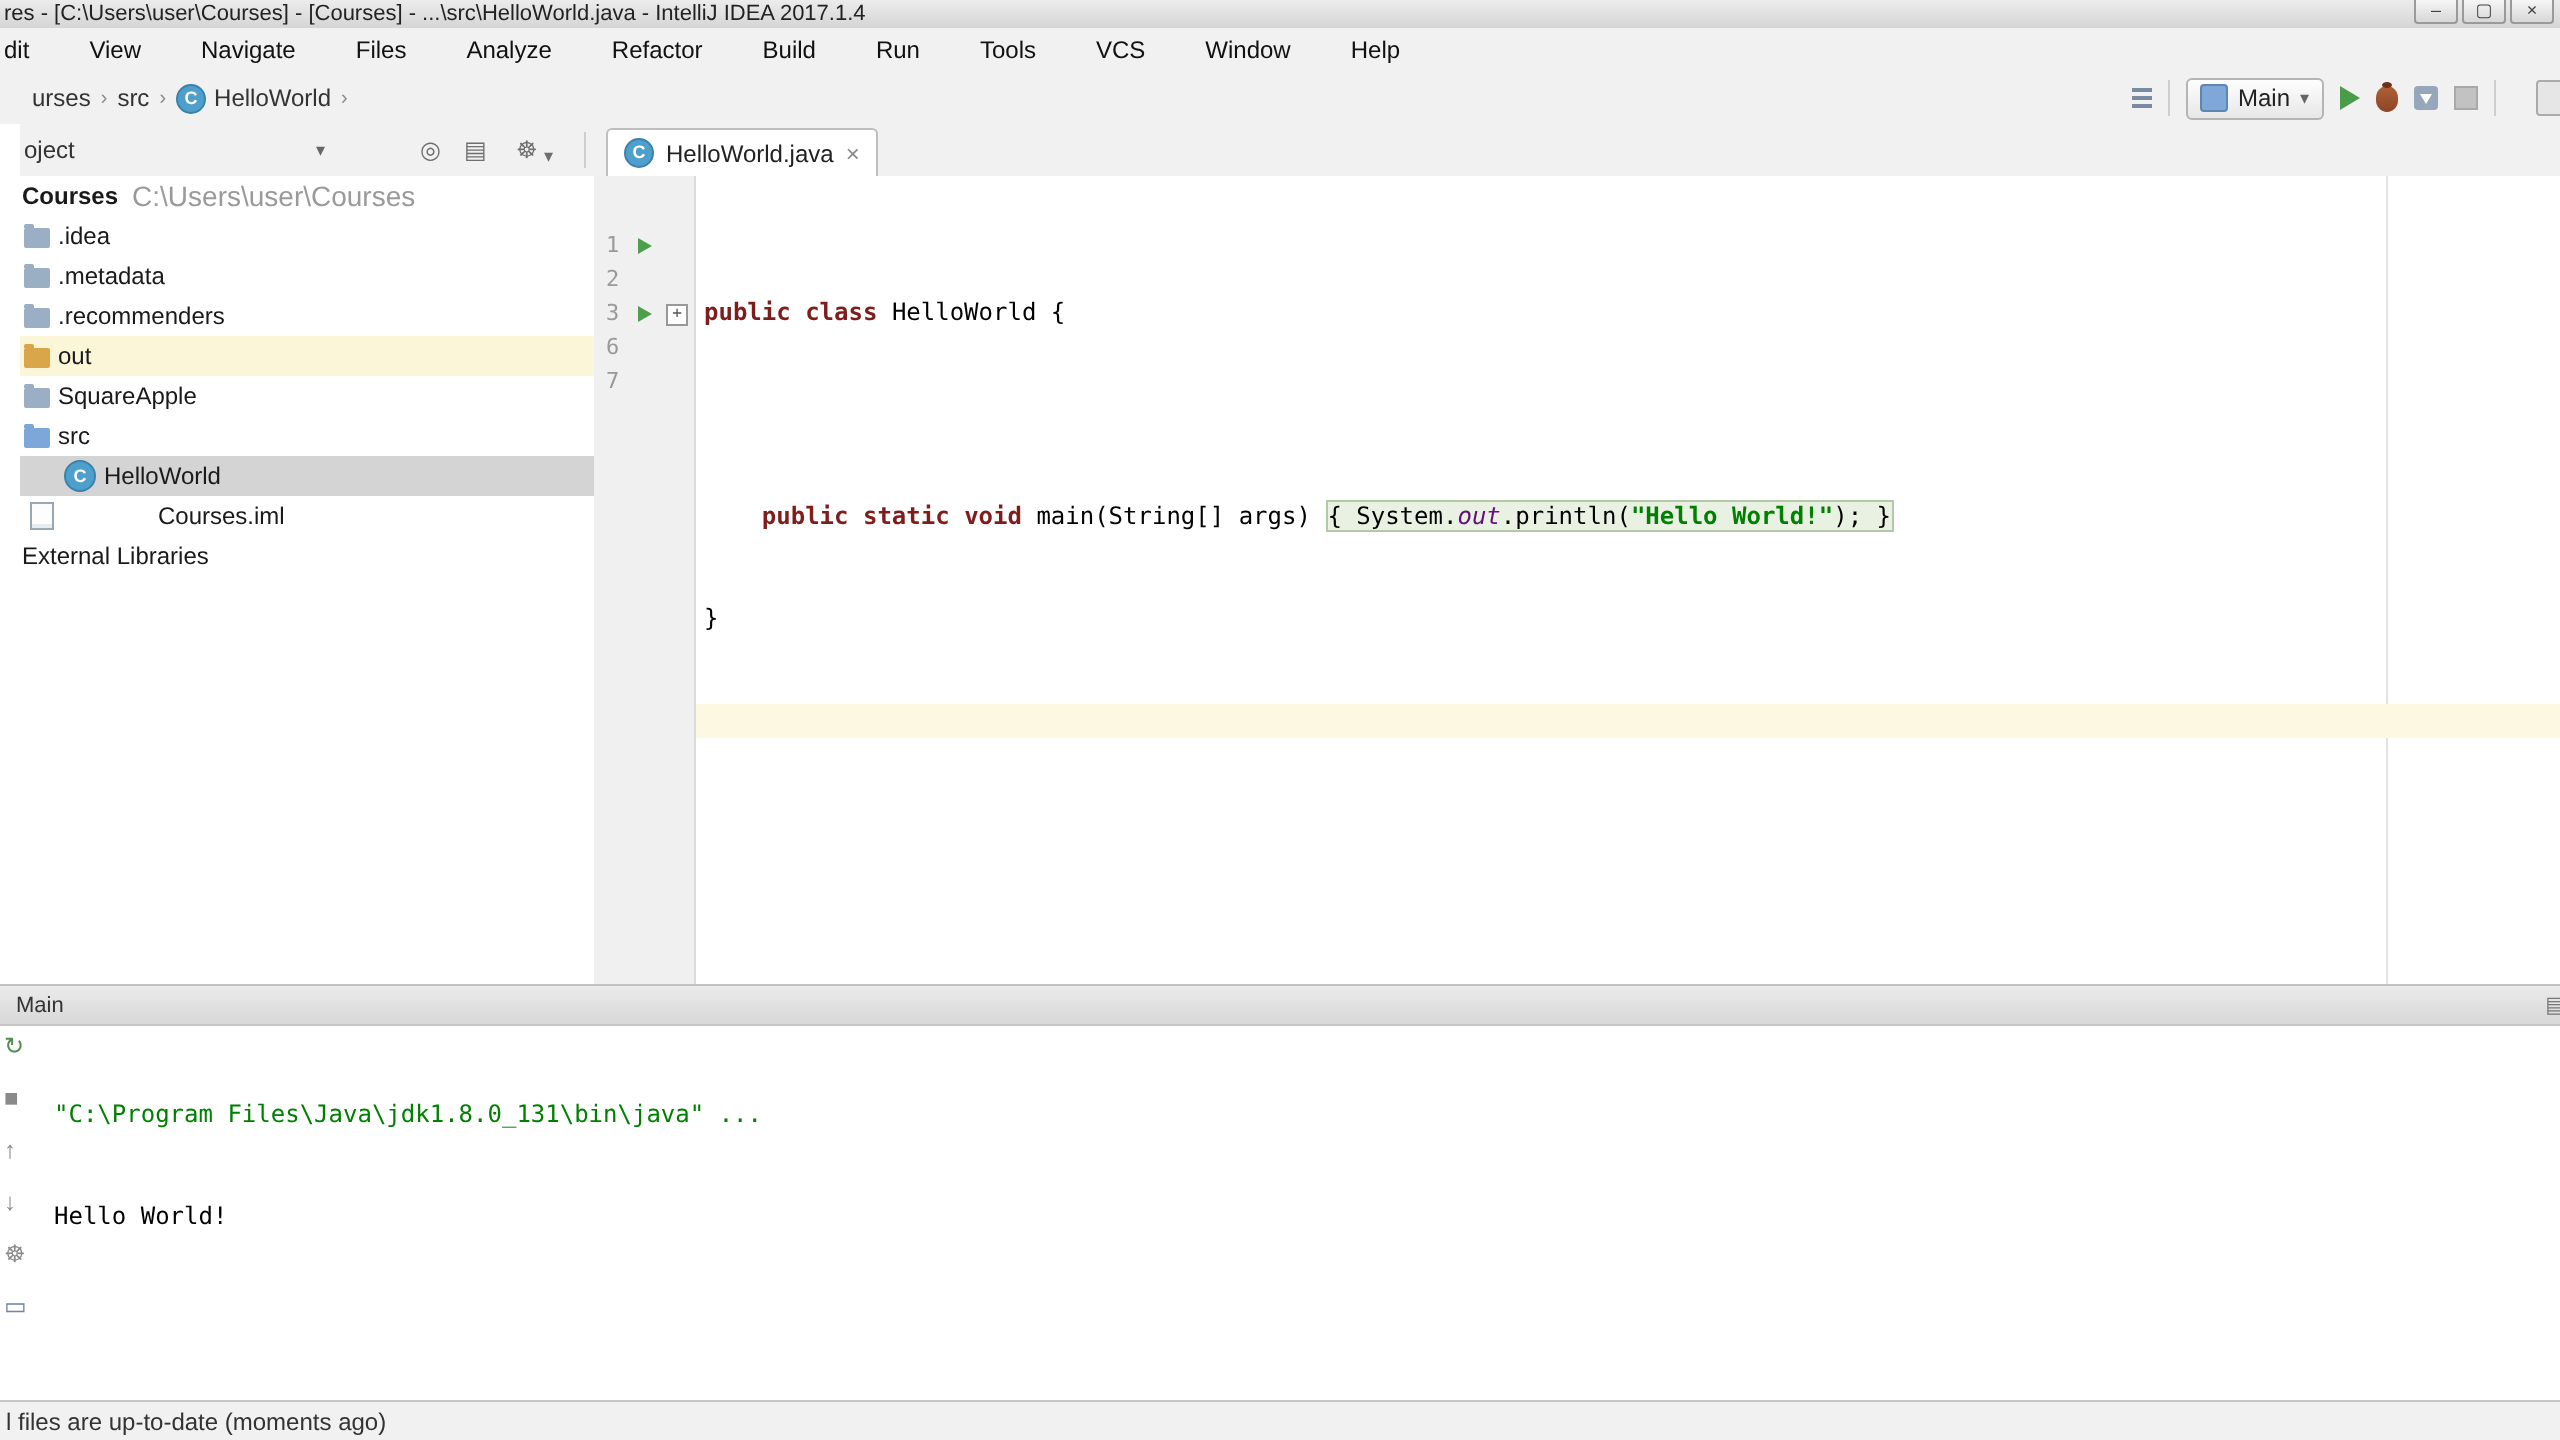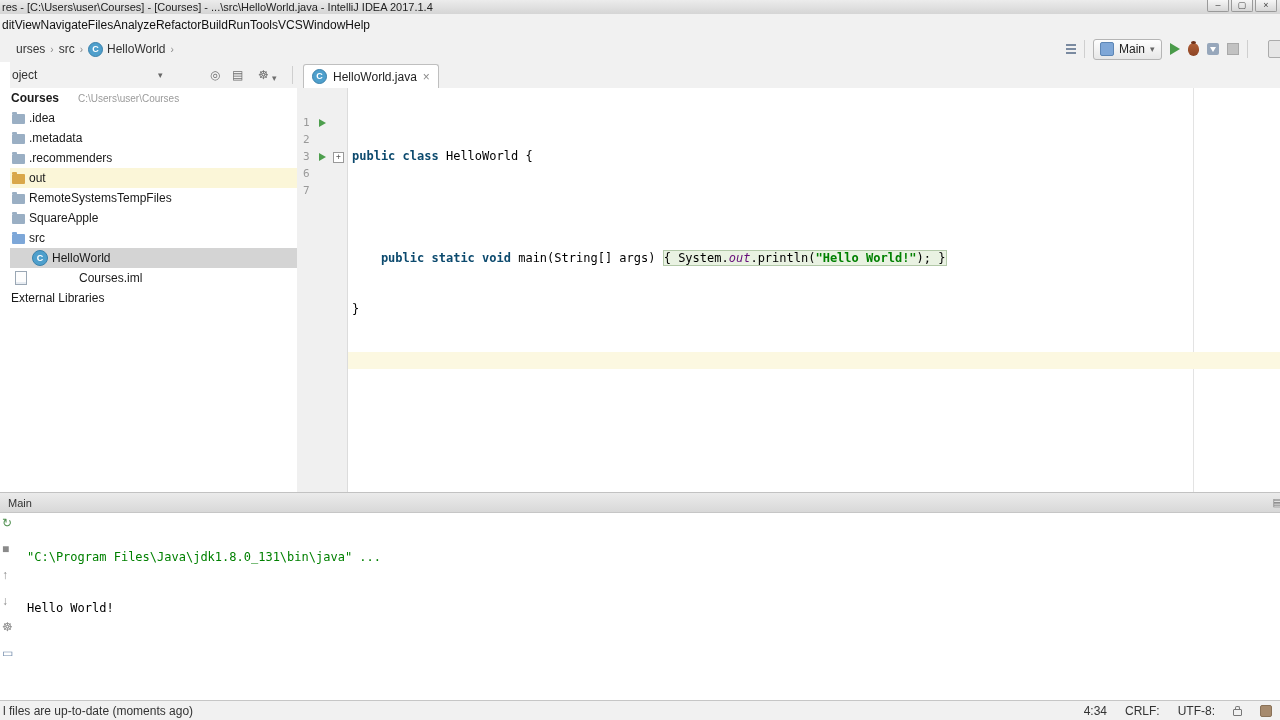--- a/index.html
+++ b/index.html
@@ -15,21 +15,21 @@
     font-size:11px; color:#222; }
   .title-text { position:absolute; left:2px; top:1px; white-space:nowrap; }
   .win-controls { position:absolute; right:3px; top:0; display:flex; gap:2px; }
   .win-btn { width:20px; height:11px; background:linear-gradient(#f6f6f6,#d7d7d7);
     border:1px solid #9a9a9a; border-top:none; border-radius:0 0 2px 2px;
     font-size:9px; line-height:10px; text-align:center; color:#444; cursor:default; }
 
   
   #menubar { position:absolute; left:0; top:14px; width:1280px; height:22px;
     background:#f1f1f1; display:flex; align-items:center; font-size:12px; color:#111; }
-  .menu-item { padding:0 0; height:100%; display:flex; align-items:center; }
+  .menu-item { padding:0 15px; height:100%; display:flex; align-items:center; }
   .menu-item:first-child { padding-left:2px; }
 
   
   #navbar { position:absolute; left:0; top:36px; width:1280px; height:26px;
     background:#f1f1f1; border-bottom:1px solid #d2d2d2; }
   .crumbs { position:absolute; left:16px; top:0; height:100%; display:flex; align-items:center; font-size:12px; color:#333; }
   .crumb-sep { color:#8a8a8a; font-size:10px; padding:0 5px; }
   .run-cluster { position:absolute; left:1066px; top:0; height:100%; display:flex; align-items:center; gap:8px; }
   .tb-sep { width:1px; height:18px; background:#cfcfcf; }
   .sort-icon { width:10px; height:2px; background:#7a8aa0; box-shadow:0 4px 0 #7a8aa0, 0 8px 0 #7a8aa0; margin-top:-8px; }
@@ -53,21 +53,21 @@
   .pp-header { height:26px; background:#f1f1f1; position:relative;
     display:flex; align-items:center; font-size:12px; color:#333; }
   .pp-title { margin-left:2px; }
   .pp-caret { position:absolute; left:148px; top:8px; font-size:9px; color:#666; }
   .pp-ico { position:absolute; top:5px; font-size:12px; color:#6f6f6f; line-height:16px; }
   .pp-sep { position:absolute; left:282px; top:4px; width:1px; height:18px; background:#cfcfcf; }
   .pp-tree { font-size:12px; color:#1a1a1a; }
   .row { height:20px; display:flex; align-items:center; white-space:nowrap; }
   .row .lbl { margin-left:4px; }
   .root-label { font-weight:bold; margin-left:1px; }
-  .root-path { color:#9a9a9a; font-size:10px; margin-left:19px; }
+  .root-path { color:#9a9a9a; font-size:14px; margin-left:7px; }
   .ind1 { padding-left:2px; }
   .ind2 { padding-left:22px; }
   .indiml { padding-left:5px;gap:48px; }
   .row.sel { background:#d4d4d4; }
   .row.hl-yellow { background:#fbf6d8; }
   .folder { width:13px; height:10px; background:#9aafc4; border-radius:1px; position:relative; flex:none; margin-top:1px; }
   .folder::before { content:""; position:absolute; top:-2px; left:0; width:5px; height:2px; background:inherit; border-radius:1px 1px 0 0; }
   .folder.src { background:#7da7d8; }
   .folder.out { background:#d9a74a; }
   .cicon { width:14px; height:14px; border-radius:50%; background:#4e9fcc; border:1px solid #3a81ab;
@@ -93,21 +93,21 @@
   .gplay { position:absolute; left:22px; top:5px; width:0; height:0;
     border-left:7px solid #4d9e4d; border-top:4px solid transparent; border-bottom:4px solid transparent; }
   .gfold { position:absolute; right:3px; top:4px; width:9px; height:9px; background:#fff;
     border:1px solid #999; font-size:8px; line-height:8px; text-align:center; color:#555;
     font-family:"DejaVu Sans Mono", monospace; }
   .margin-line { position:absolute; left:896px; top:0; width:1px; height:100%; background:#e3e3e3; }
   .code { position:absolute; left:51px; top:26px; right:0; white-space:pre;
     font:12px/17px "DejaVu Sans Mono", monospace; color:#000; }
   .cl { height:17px; padding-left:4px; }
   .cl.current { background:#fcf8e1; }
-  .kw { color:#0c4a6e; font-weight:bold; }
+  .kw { color:#7f1d1d; font-weight:bold; }
   .str { color:#008000; font-weight:bold; }
   .field { color:#660e7a; font-style:italic; }
   .fold { background:#e9f2e2; border:1px solid #b2c9a8; }
 
   
   #run-panel { position:absolute; left:0; top:492px; width:1280px; height:208px; }
   .rp-header { height:19px; background:linear-gradient(#ebebeb,#d8d8d8);
     border-top:1px solid #c2c2c2; border-bottom:1px solid #c6c6c6;
     display:flex; align-items:center; padding-left:8px; font-size:11px; color:#333; position:relative; }
   .rp-header-ico { position:absolute; right:-3px; top:3px; font-size:11px; color:#777; }
@@ -213,24 +213,20 @@
     <div class="row ind1">
       <span class="folder"></span>
       <span class="lbl">.recommenders</span>
     </div>
     <div class="row ind1 hl-yellow">
       <span class="folder out"></span>
       <span class="lbl">out</span>
     </div>
     <div class="row ind1">
       <span class="folder"></span>
-      <span class="lbl">RemoteSystemsTempFiles</span>
-    </div>
-    <div class="row ind1">
-      <span class="folder"></span>
       <span class="lbl">SquareApple</span>
     </div>
     <div class="row ind1">
       <span class="folder src"></span>
       <span class="lbl">src</span>
     </div>
     <div class="row ind2 sel">
       <span class="cicon"></span>
       <span class="lbl">HelloWorld</span>
     </div>
@@ -303,20 +299,13 @@
       <div class="con-line c-cmd">"C:\Program Files\Java\jdk1.8.0_131\bin\java" ...</div>
       <div class="con-line c-out">Hello World!</div>
       <div class="con-line"></div>
       <div class="con-line c-sys">Process finished with exit code 0</div>
     </div>
   </div>
 </div>
 
 <div id="statusbar">
   <span class="sb-msg">l files are up-to-date (moments ago)</span>
-  <div class="sb-right">
-    <span>4:34</span>
-    <span>CRLF:</span>
-    <span>UTF-8:</span>
-    <span class="lock-icon"></span>
-    <span class="hector-icon"></span>
-  </div>
 </div>
 
 </body></html>

